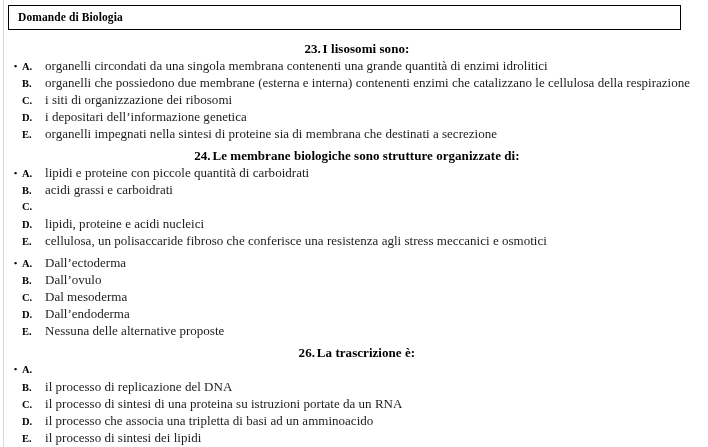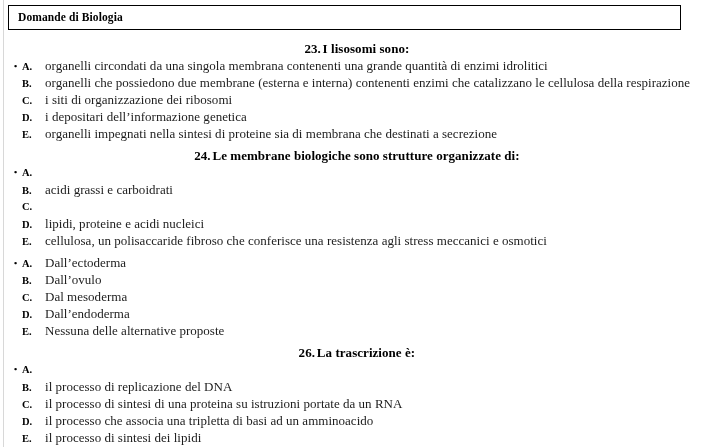--- a/index.html
+++ b/index.html
@@ -151,20 +151,21 @@
         </div>
         <div class="option-row">
           <span class="opt-marker"><span class="opt-letter">E.</span></span>
           <span class="opt-text">organelli impegnati nella sintesi di proteine sia di membrana che destinati a secrezione</span>
         </div>
       </div>
       <div class="question-block">
         <div class="question-title"><span class="q-num">24.</span><span>Le membrane biologiche sono strutture organizzate di:</span></div>
         <div class="option-row">
           <span class="opt-marker"><span class="opt-bullet">•</span><span class="opt-letter">A.</span></span>
+          <span class="opt-text">lipidi e proteine con piccole quantità di carboidrati</span>
         </div>
         <div class="option-row">
           <span class="opt-marker"><span class="opt-letter">B.</span></span>
           <span class="opt-text">acidi grassi e carboidrati</span>
         </div>
         <div class="option-row">
           <span class="opt-marker"><span class="opt-letter">C.</span></span>
         </div>
         <div class="option-row">
           <span class="opt-marker"><span class="opt-letter">D.</span></span>

